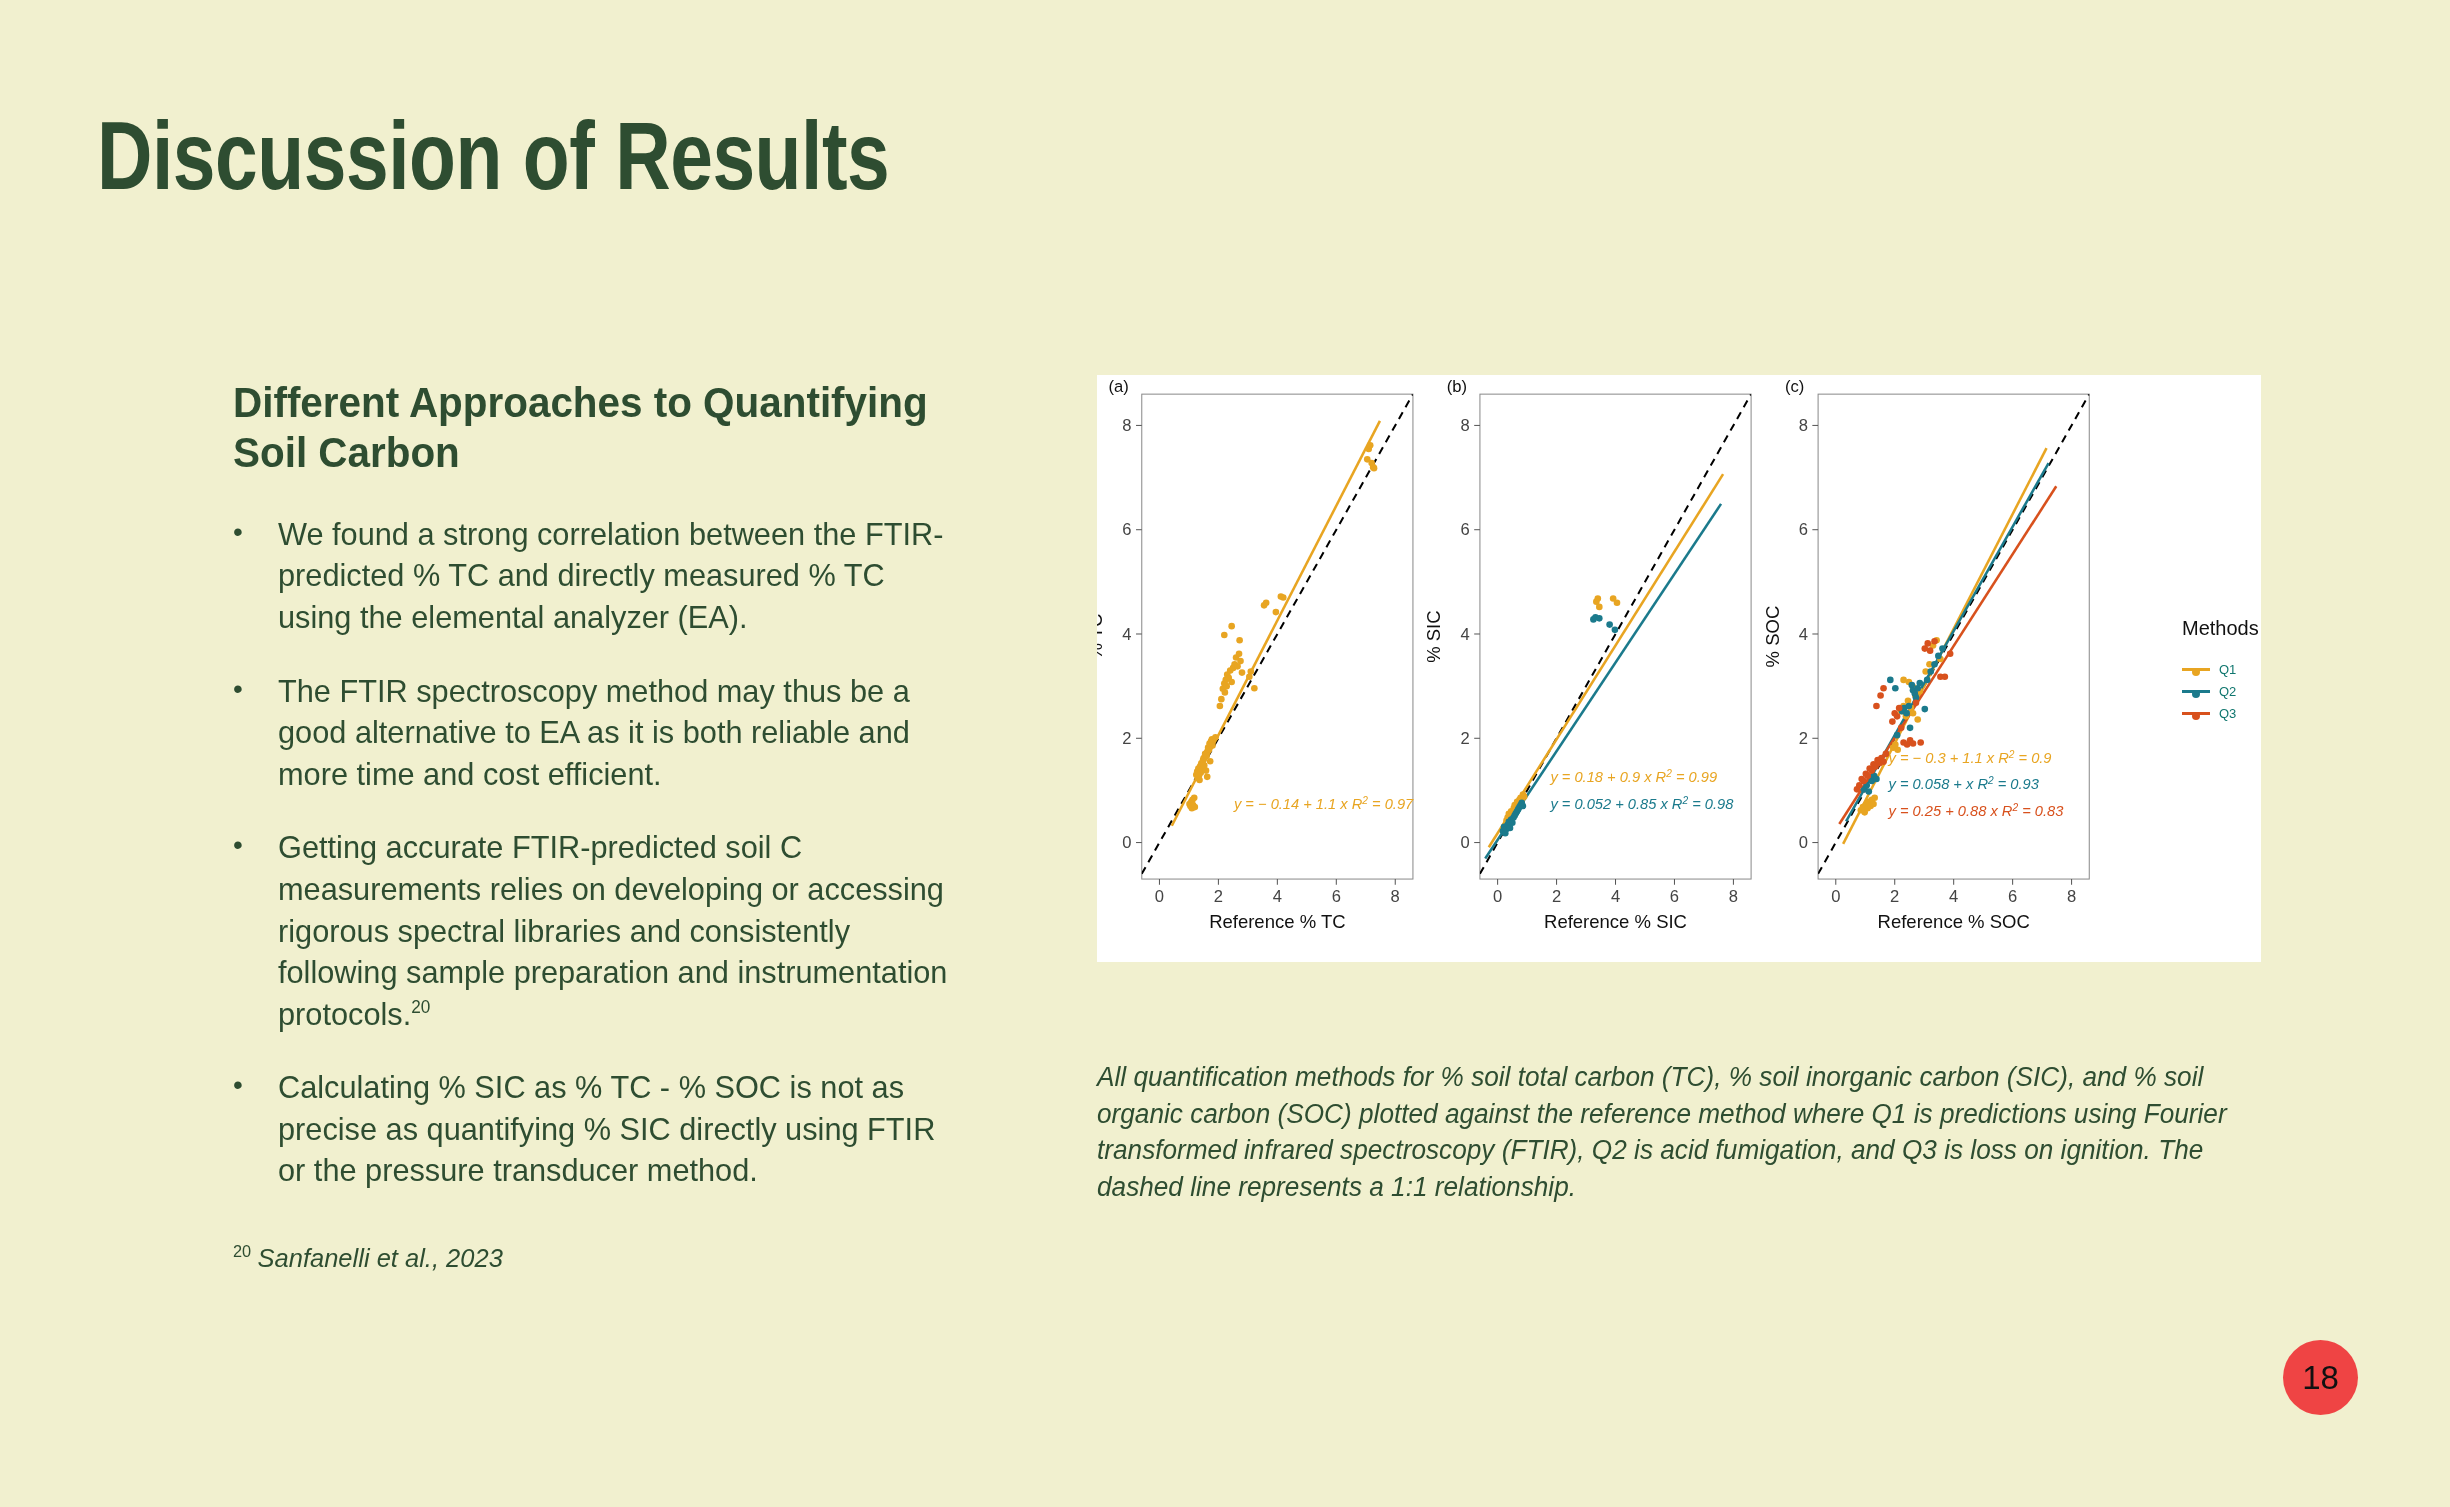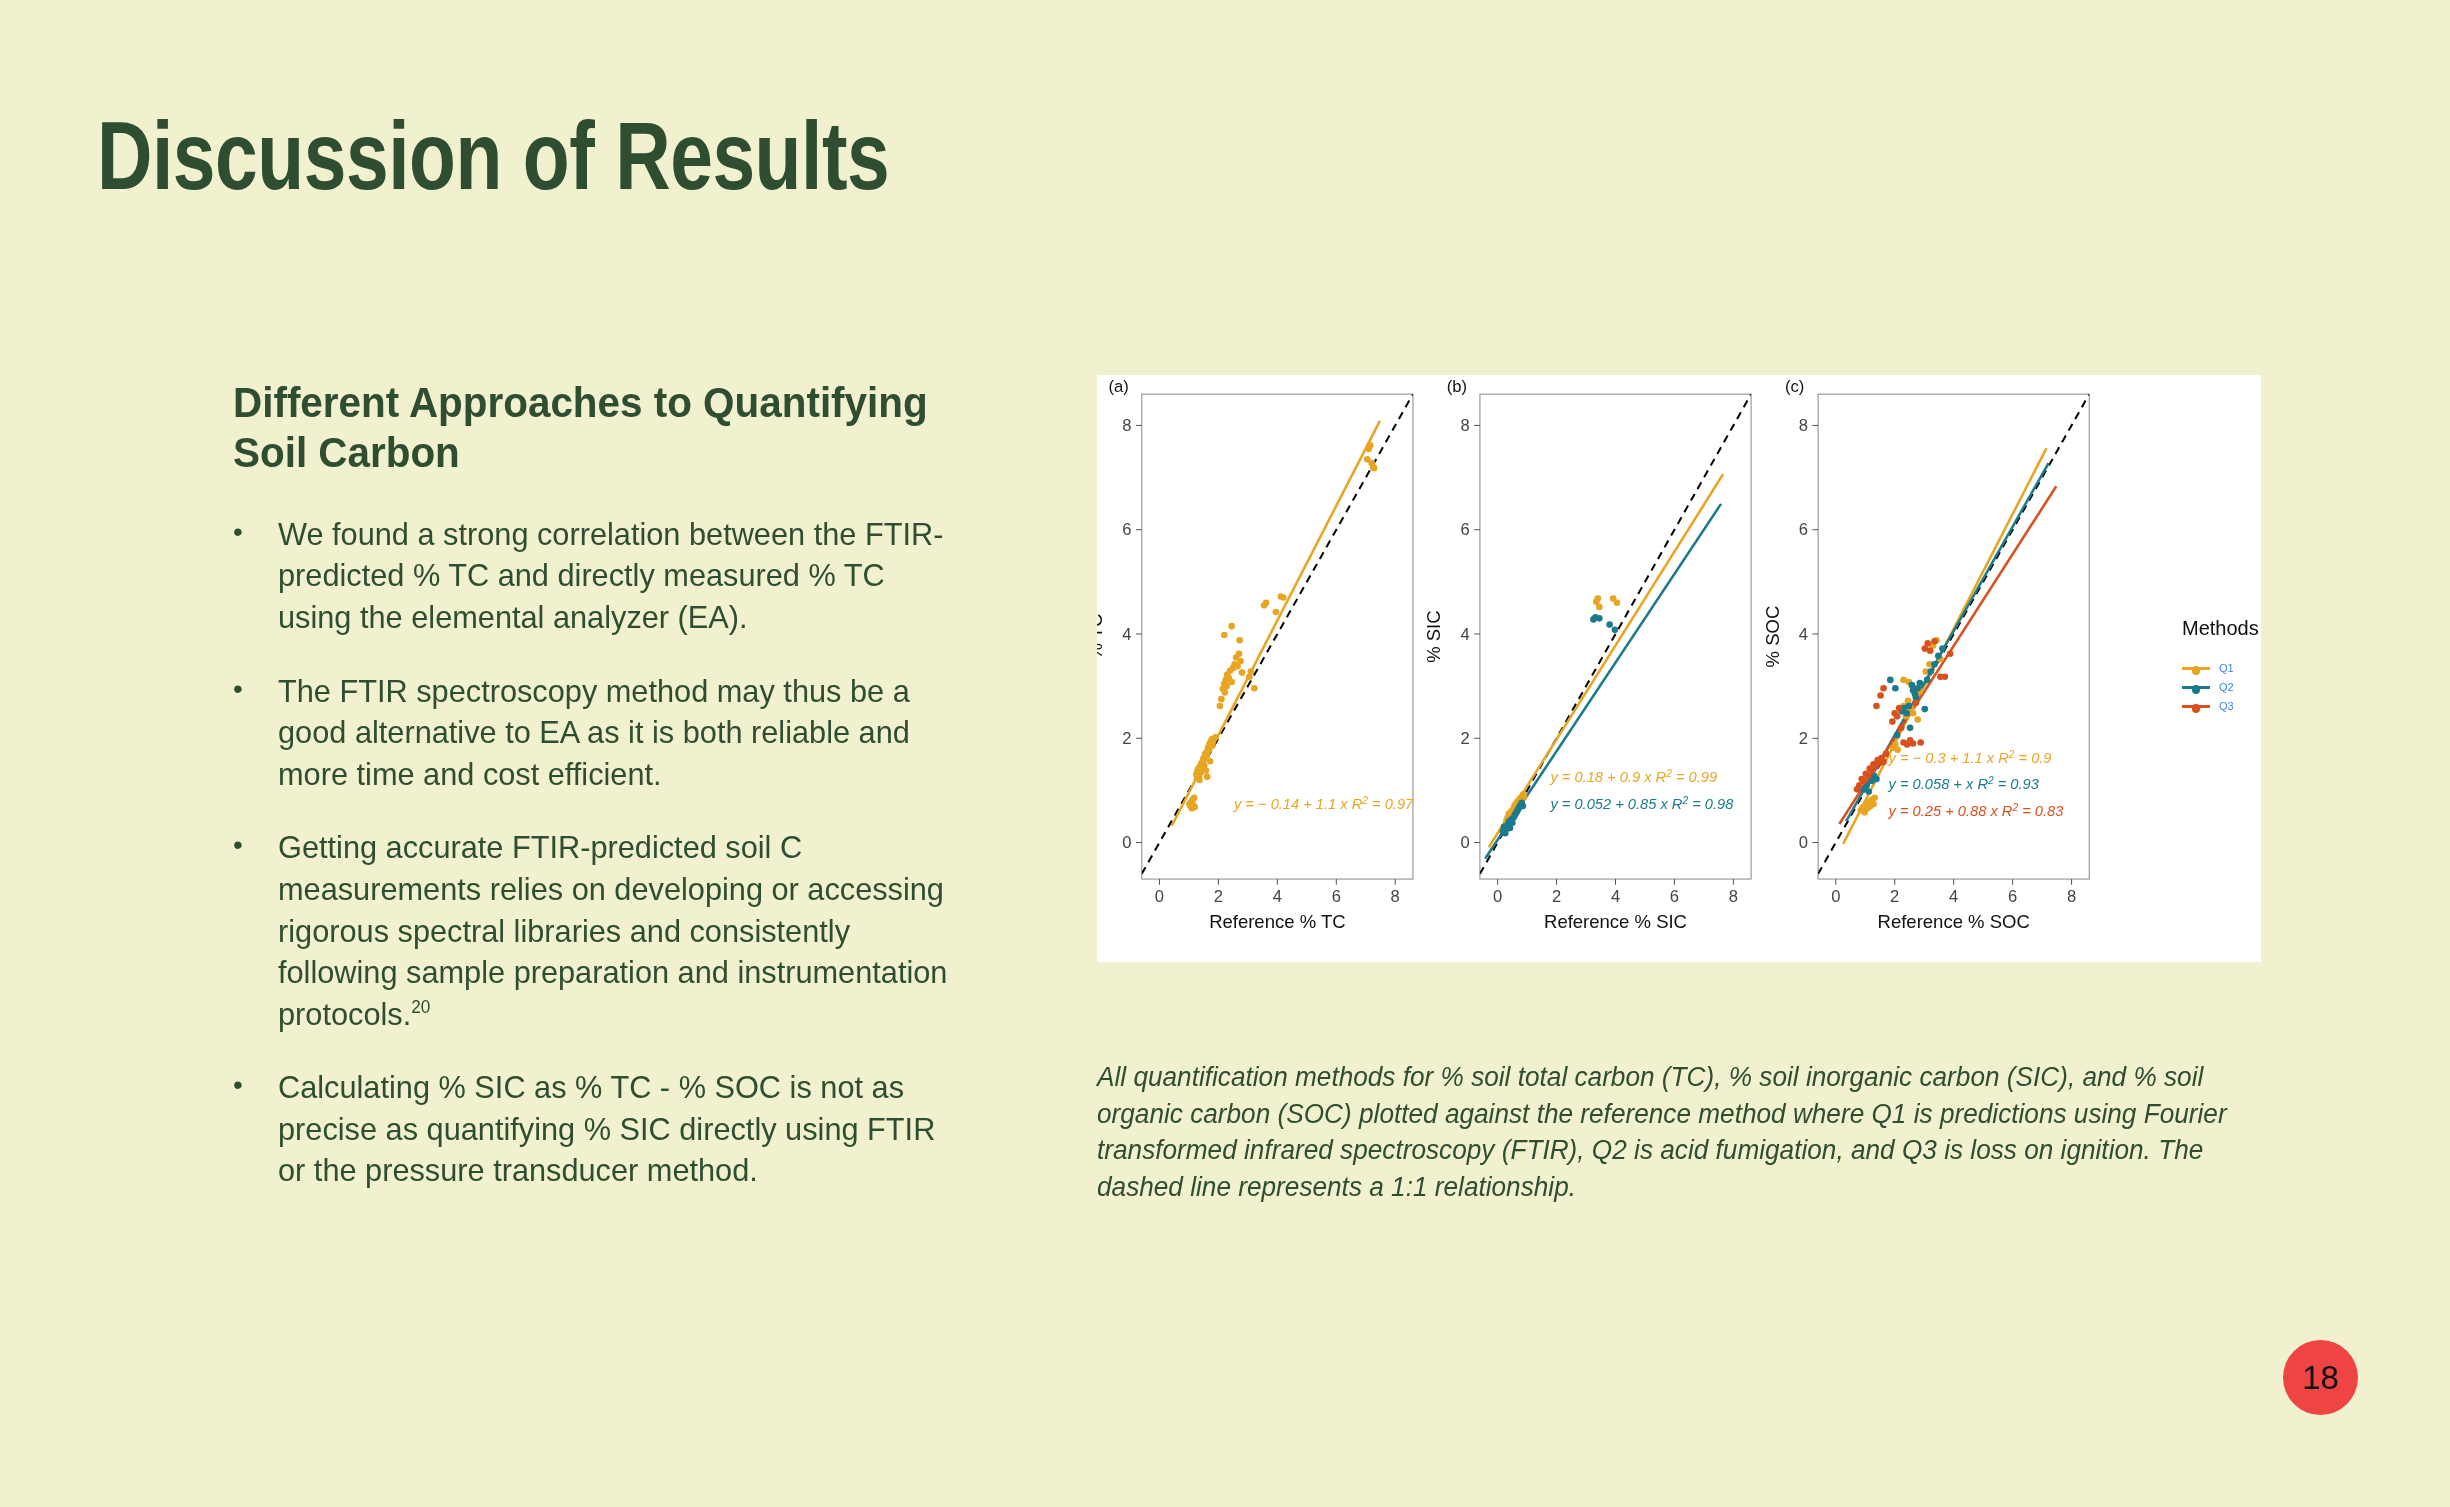--- a/index.html
+++ b/index.html
@@ -47,21 +47,21 @@
     position:absolute;left:1097px;top:375px;
     width:1164px;height:587px;background:#FFFFFF;
   }
   
   #legend{position:absolute;left:1085px;top:242px;}
   #legend .lg-title{font-size:20px;color:#111;font-family:"Liberation Sans",sans-serif;margin-bottom:22px;}
   #legend .lg-row{display:flex;align-items:center;margin-bottom:7px;}
   #legend .lg-swatch{width:28px;height:0;border-top:3.8px solid;margin-right:9px;position:relative;}
   #legend .lg-swatch::after{content:"";position:absolute;left:9px;top:-5.1px;width:9px;height:9px;border-radius:50%;background:inherit;}
   #legend .lg-dot{position:absolute;left:9.6px;top:-3.2px;width:8.3px;height:8.3px;border-radius:50%;}
-  #legend .lg-label{font-size:11px;color:#3b82f6;font-family:"Liberation Sans",sans-serif;}
+  #legend .lg-label{font-size:13px;color:#0f766e;font-family:"Liberation Sans",sans-serif;}
   
   #figure-caption{
     position:absolute;left:1097px;top:1059px;width:1193px;
     font-size:27px;line-height:1.36;font-style:italic;color:#2E4D31;
     font-family:"Liberation Sans Narrow","Liberation Sans",sans-serif;
     transform:scaleX(0.97);transform-origin:left top;
   }
   
   #page-badge{
     position:absolute;left:2283px;top:1340px;width:75px;height:75px;
@@ -91,20 +91,21 @@
   <div class="bullet-row">
     <div class="bullet-dot">•</div>
     <div class="bullet-text"><span>Getting accurate FTIR-predicted soil C measurements relies on developing or accessing rigorous spectral libraries and consistently following sample preparation and instrumentation protocols.</span><sup>20</sup></div>
   </div>
 
   <div class="bullet-row">
     <div class="bullet-dot">•</div>
     <div class="bullet-text">Calculating % SIC as % TC - % SOC is not as precise as quantifying % SIC directly using FTIR or the pressure transducer method.</div>
   </div>
 
+  <div id="footnote"><span class="fn-mark">20</span><span>Sanfanelli et al., 2023</span></div>
 </div>
 
 <div id="figure-panel">
   <svg id="fig-svg" width="1164" height="587" viewBox="0 0 1824 920">
       <g>
         <text x="18" y="26" font-size="26" fill="#111" font-family="Liberation Sans, sans-serif">(a)</text>
         <rect x="70" y="30" width="425" height="760" fill="none" stroke="#8a8a8a" stroke-width="1.6"></rect>
         <defs>
           <clipPath id="clip0">
             <rect x="70" y="30" width="425" height="760"></rect>

